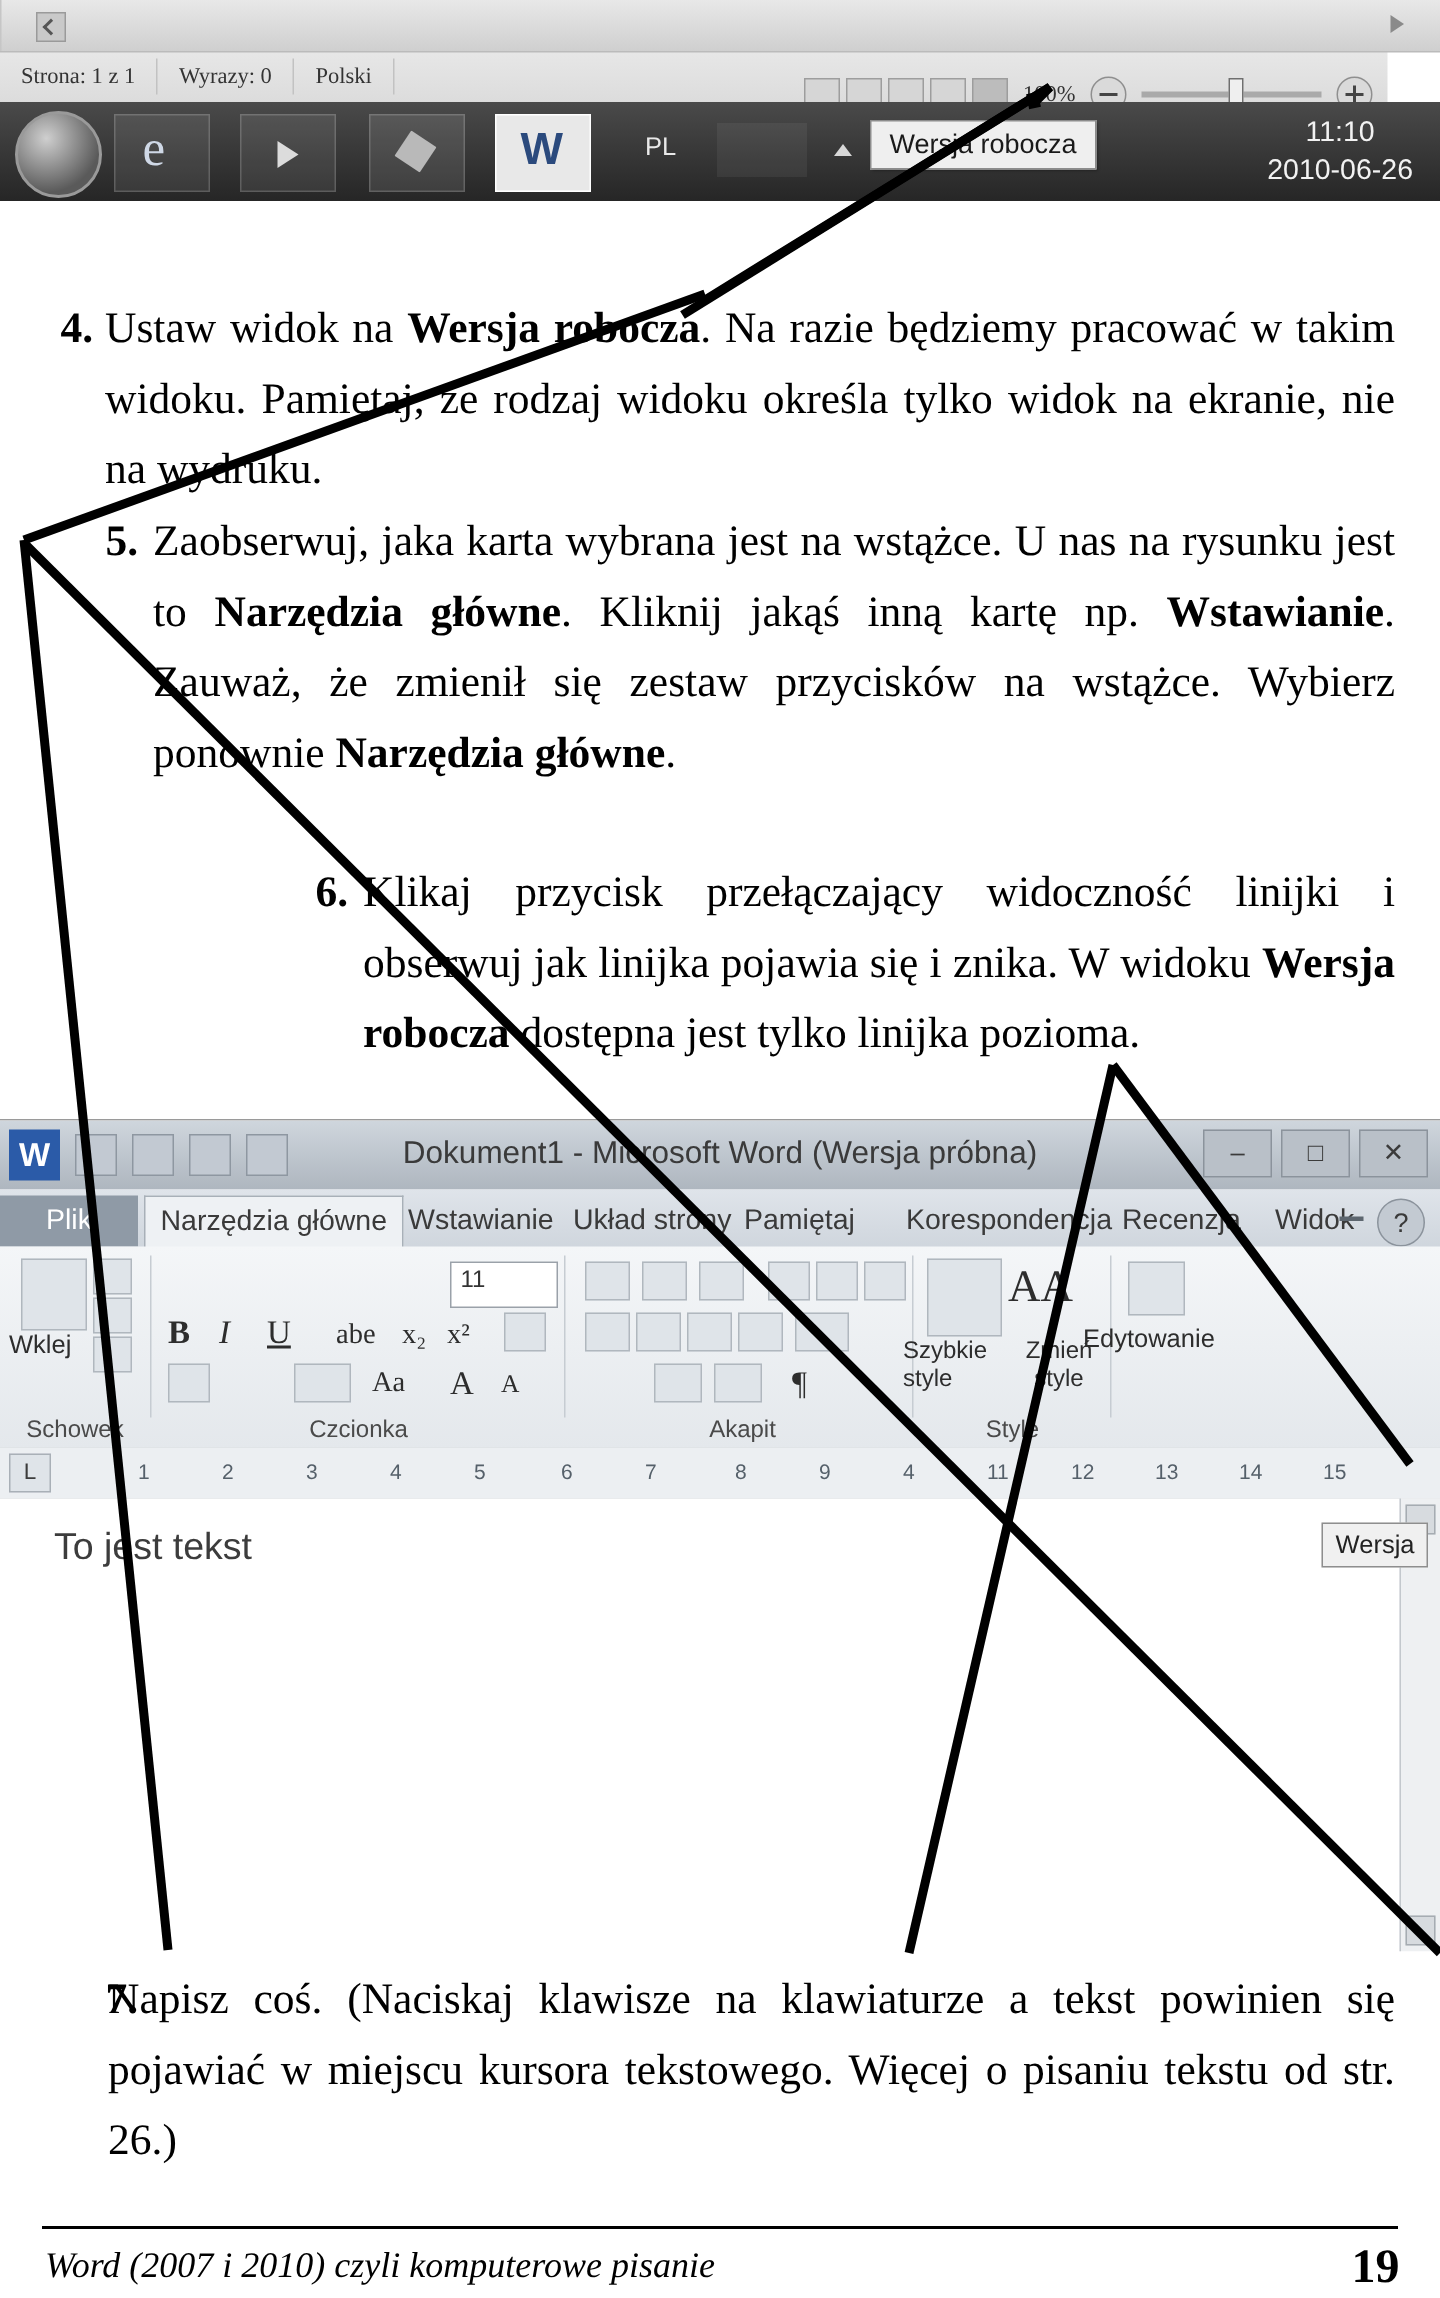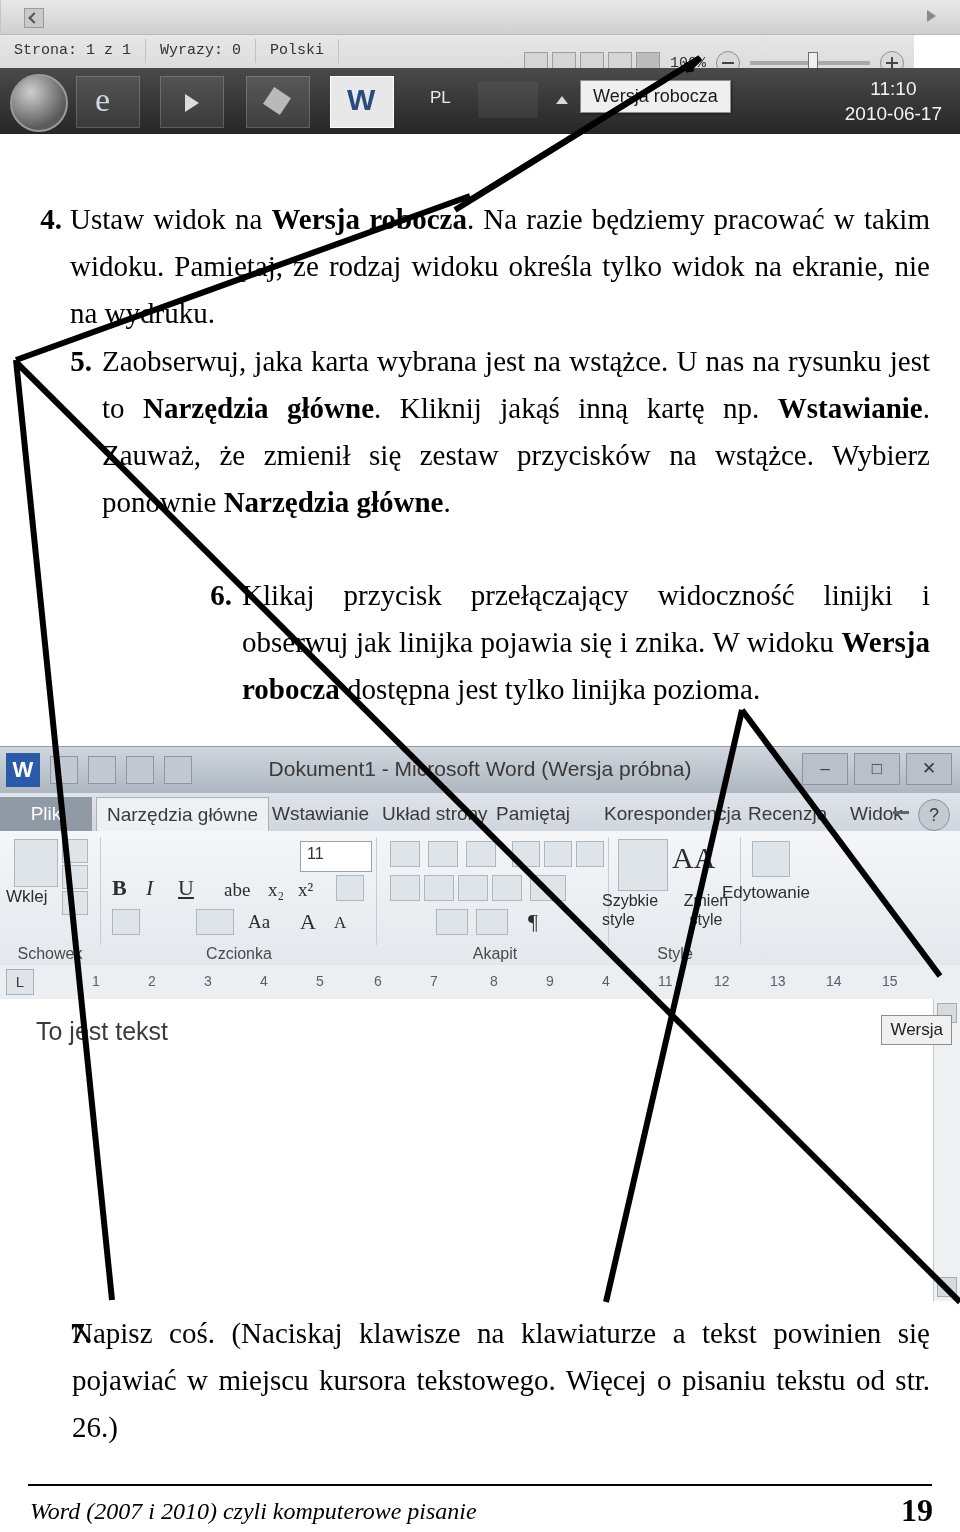--- a/index.html
+++ b/index.html
@@ -12,21 +12,22 @@
     overflow:hidden;
   }
   .page{position:relative;width:960px;height:1532px;}
 
   
   .topshot{position:absolute;left:0;top:0;width:960px;height:134px;overflow:hidden;}
   .topshot .statusbar{
     position:absolute;left:0;top:0;width:914px;height:68px;
     background:linear-gradient(#f2f2f2,#dcdcdc);
     border-bottom:1px solid #b5b5b5;
-    font-family:Liberation Mono, monospace;
+    font-family:Liberation Serif, serif;
+    padding-left:11px;
   }
   .topshot .sb-top{
     position:absolute;left:0;top:0;width:960px;height:34px;
     background:linear-gradient(#e8e8e8,#cfcfcf);
     border-bottom:1px solid #bbb;
   }
   .sb-scroll-left{position:absolute;left:24px;top:8px;width:18px;height:18px;background:#c9c9c9;border:1px solid #9a9a9a;}
   .sb-scroll-left::after{content:"";position:absolute;left:5px;top:5px;width:6px;height:6px;border-left:2px solid #555;border-top:2px solid #555;transform:rotate(-45deg);}
   .sb-arrow-right{position:absolute;right:24px;top:10px;width:0;height:0;border-left:9px solid #8a8a8a;border-top:6px solid transparent;border-bottom:6px solid transparent;}
   .sb-track{position:absolute;left:0;top:0;width:960px;height:34px;border-left:1px solid #c6c6c6;}
@@ -173,21 +174,21 @@
       <div class="tb-item tb-ie"></div>
       <div class="tb-item tb-media"></div>
       <div class="tb-item tb-paint"></div>
       <div class="tb-item tb-word"></div>
       <div class="tb-lang">PL</div>
       <div class="tb-tray"></div>
       <div class="tb-up"></div>
       <div class="tooltip">Wersja robocza</div>
       <div class="tb-clock">
         <div>11:10</div>
-        <div>2010-06-17</div>
+        <div>2010-06-26</div>
       </div>
     </div>
   </div>
 
   <div class="item" id="block4">
     <div class="num">4.</div>
     <div class="txt">Ustaw widok na <b>Wersja robocza</b>. Na razie będziemy pracować w takim widoku. Pamiętaj, że rodzaj widoku określa tylko widok na ekranie, nie na wydruku.</div>
   </div>
 
   <div class="item" id="block5">

